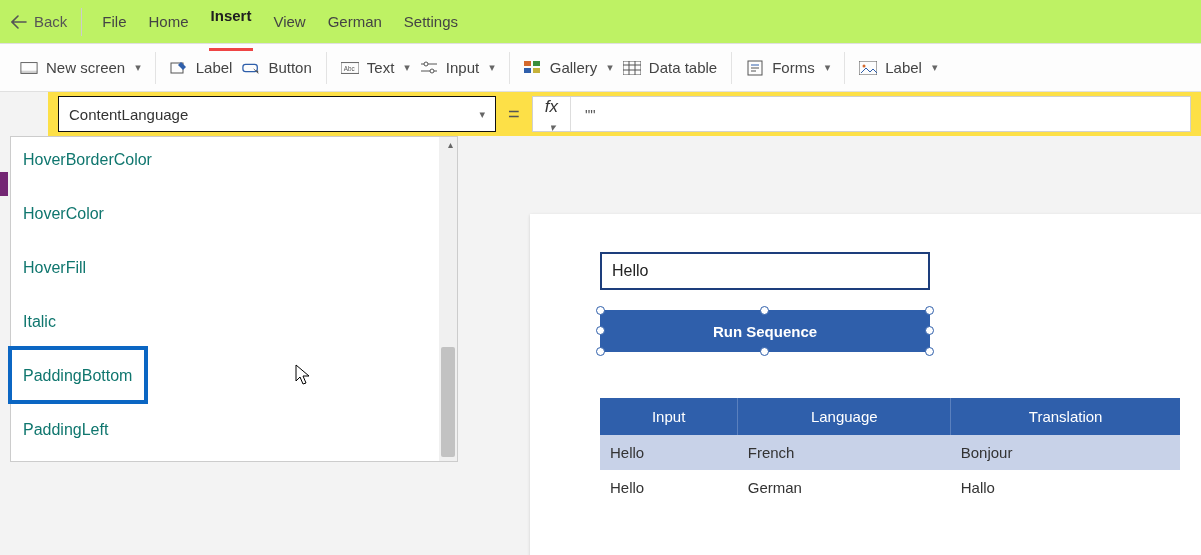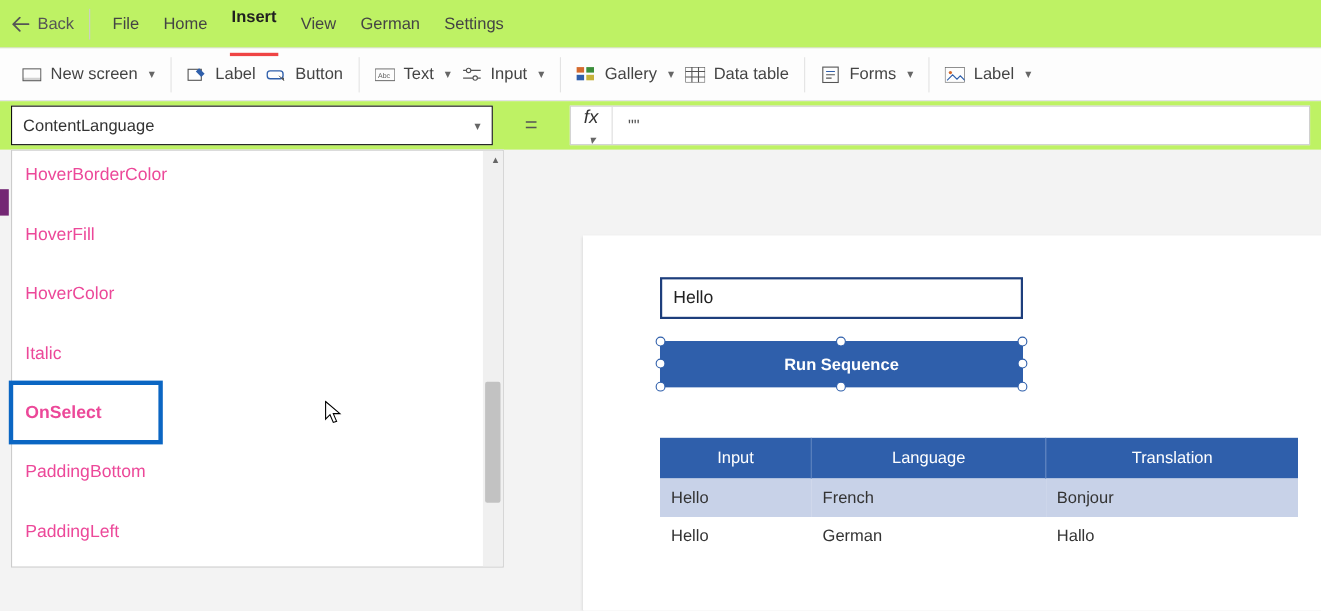--- a/index.html
+++ b/index.html
@@ -12,33 +12,33 @@
   .menu-item.active { font-weight: 600; color: #202020; border-bottom: 3px solid #ef4444; padding-bottom: 24px; margin-top:11px;}
   
   
   .ribbon { height: 48px; background: #fdfdfd; border-bottom: 1px solid #e0e0e0; display: flex; align-items: center; padding: 0 6px; gap: 0; }
   .ribbon-group { display:flex; align-items:center; gap:10px; padding: 0 14px; border-right:1px solid #e3e3e3; height:32px;}
   .ribbon-btn { display: flex; align-items: center; gap: 8px; color: #444; cursor: pointer; font-size: 15px; }
   .ribbon-icon { width: 18px; height: 16px; display: inline-flex; align-items:center; justify-content:center; }
   .chev { font-size:11px; color:#666; margin-left:2px; }
 
   
-  .formula-row { height: 44px; display:flex; align-items:center; padding: 6px 10px; gap:23px; background:#bef264; }
+  .formula-row { height: 44px; display:flex; align-items:center; padding: 6px 10px; gap:6px; background:#fde047;margin-left:48px; }
   .prop-dd { width: 438px; height: 36px; border: 1.5px solid #111; background:#fff; display:flex; align-items:center; justify-content:space-between; padding:0 10px; font-size:15px; color:#333; cursor:pointer;}
   .eq { font-size:20px; color:#555; padding:0 6px;}
   .fx-box { flex:1; height:36px; background:#fff; border:1px solid #d0d0d0; display:flex; align-items:center; }
   .fx-label { padding:0 12px; font-style:italic; font-family: Cambria, Georgia, serif; font-size:17px; color:#333; border-right:1px solid #ddd; height:100%; display:flex; align-items:center; gap:4px;flex-direction:column;}
   .fx-val { padding:0 14px; color:#555; font-size:15px;}
 
   
   .body { display:flex; position:relative; height: calc(555px - 44px - 48px - 44px); }
 
   
   .dd-panel { position:absolute; left:10px; top:0; width:448px; background:#fff; border:1px solid #ccc; max-height: 420px; overflow:hidden;}
-  .dd-item { padding: 14px 12px 22px 12px; font-size:16px; color:#ec4899; cursor:pointer; }
+  .dd-item { padding: 14px 12px 22px 12px; font-size:16px; color:#0f766e; cursor:pointer; }
   .dd-item.bold { font-weight:700; }
   .dd-scroll { position:absolute; right:0; top:0; width:18px; height:100%; background:#f0f0f0;}
   .dd-thumb { position:absolute; right:2px; top:210px; width:14px; height:110px; background:#c2c2c2; border-radius:2px;}
   .dd-arrow-up { position:absolute; top:2px; right:4px; font-size:10px; color:#666;}
   
   .highlight-box { position:absolute; border:4px solid #0b66c3; pointer-events:none; }
 
   
   .treestub { position:absolute; left:0; top:36px; width:8px; height:24px; background:#742774;}
 
@@ -213,24 +213,23 @@
     <span class="fx-val">""</span>
   </div>
 </div>
 
 <div class="body">
   <div class="treestub"></div>
 
   <div class="dd-panel" id="dd-panel">
 
     <div class="dd-item" id="dd-0">HoverBorderColor</div>
+      <div class="dd-item" id="dd-1">HoverColor</div>
       <div class="dd-item" id="dd-2">HoverFill</div>
-      <div class="dd-item" id="dd-1">HoverColor</div>
       <div class="dd-item" id="dd-3">Italic</div>
-      <div class="dd-item bold" id="dd-4">OnSelect</div>
       <div class="dd-item" id="dd-5">PaddingBottom</div>
       <div class="dd-item" id="dd-6">PaddingLeft</div>
       <div class="dd-scroll">
        <span class="dd-arrow-up">▴</span>
        <div class="dd-thumb"></div>
     </div>
   </div>
 
   <div class="highlight-box" id="hl" style="left: 8px; top: 210px; width: 140px; height: 58px;"></div>
 

